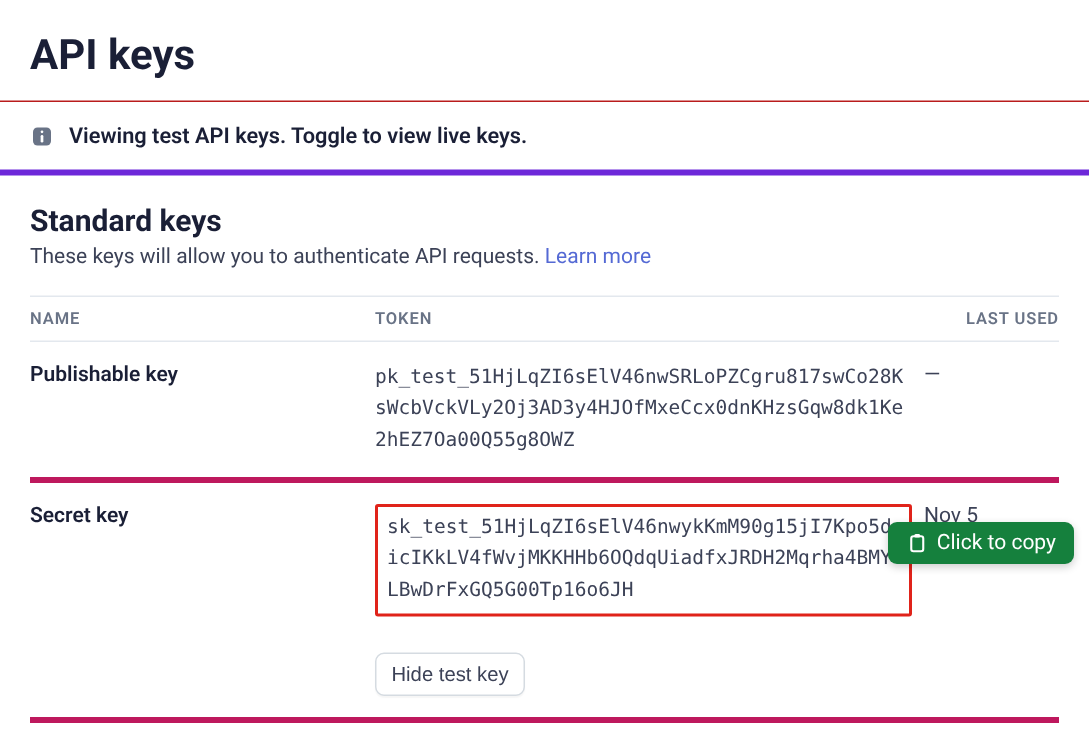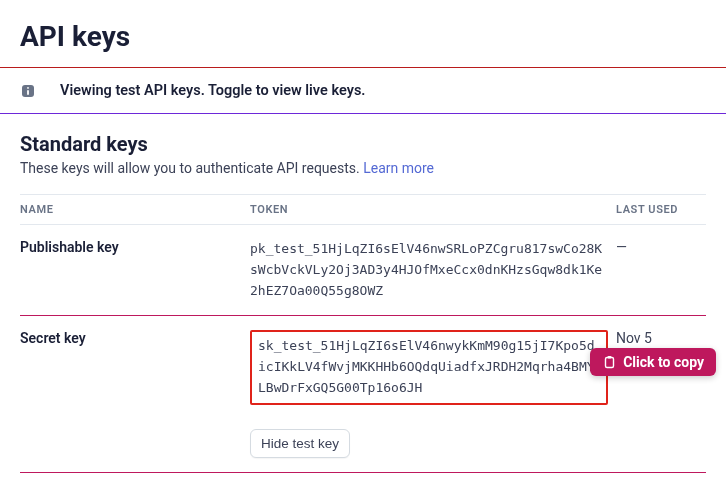--- a/index.html
+++ b/index.html
@@ -18,22 +18,22 @@
     }
     .page-title {
       font-size: 28px;
       font-weight: 700;
       color: #1a1f36;
     }
     .notice-bar {
       padding: 14px 20px;
       display: flex;
       align-items: center;
-      gap: 24px;
-      border-bottom: 1px solid #6d28d9;
+      gap: 10px;
+      border-bottom: 4px solid #6d28d9;
     }
     .notice-icon {
       display: inline-flex;
       align-items: center;
       justify-content: center;
       color: #697386;
     }
     .notice-text {
       font-weight: 600;
       color: #1a1f36;
@@ -71,25 +71,25 @@
       letter-spacing: 0.6px;
       color: #697386;
       padding: 8px 0 8px 0;
       border-top: 1px solid #e3e8ee;
       border-bottom: 1px solid #e3e8ee;
       text-transform: uppercase;
     }
     .col-name { width: 230px; margin-left: 41px; }
     .col-token { width: auto; }
     .col-last { width: 90px; text-align: right; }
-    .keys-table thead th.col-last { text-align: left; }
+    .keys-table thead th.col-last { text-align: right; }
     .keys-table tbody td {
       vertical-align: top;
       padding: 14px 8px 14px 0;
-      border-bottom: 1px solid #be185d;
+      border-bottom: 4px solid #be185d;
     }
     .key-name {
       font-weight: 600;
       color: #1a1f36;
       font-size: 14px;
     }
     .token {
       font-family: ui-monospace, SFMono-Regular, Menlo, Consolas, monospace;
       font-size: 13px;
       color: #3c4257;
@@ -117,26 +117,26 @@
       font-size: 13.5px;
       font-weight: 500;
       color: #3c4257;
       cursor: pointer;
       box-shadow: 0 1px 1px rgba(0,0,0,0.04);
     }
     .copy-tooltip {
       position: absolute;
       right: 10px;
       top: 348px;
-      background: #be185d;
+      background: #15803d;
       color: #fff;
       border-radius: 6px;
       padding: 6px 12px;
       font-size: 14px;
-      font-weight: 700;
+      font-weight: 400;
       display: flex;
       align-items: center;
       gap: 7px;
       box-shadow: 0 2px 6px rgba(0,0,0,0.2);
       margin-left: 32px;
     }
     .copy-tooltip svg { display: block; }
     .rel-wrap { position: relative; }
   </style>
 </head>

